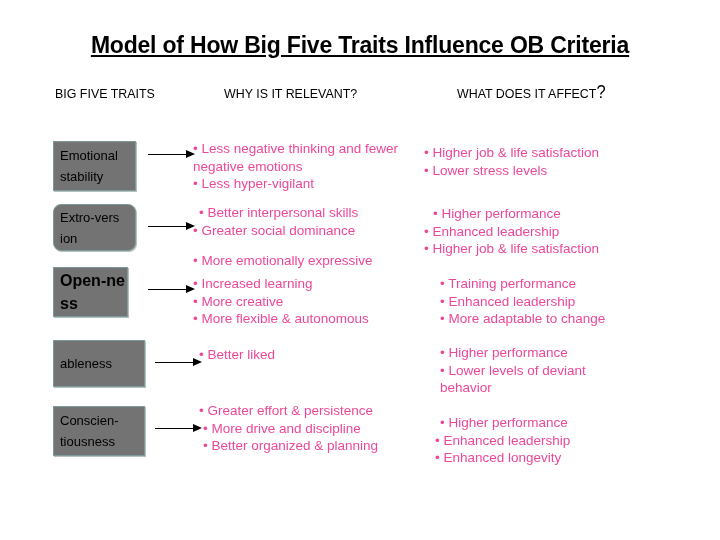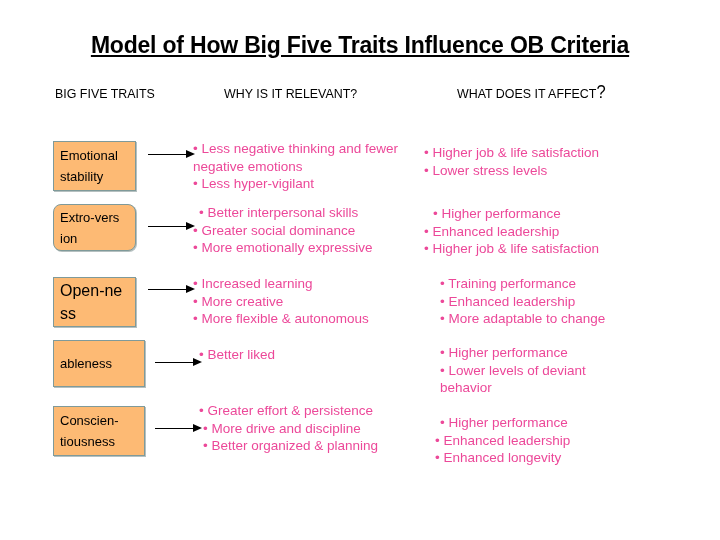--- a/index.html
+++ b/index.html
@@ -62,21 +62,21 @@
     position: absolute;
     left: 0;
     width: 720px;
   }
 
   
   .trait-box {
     position: absolute;
     left: 53px;
     box-sizing: border-box;
-    background: #fdba74;
+    background: #737373;
     border: 1px solid #7f9a9a;
     box-shadow: 1px 1px 0 0 rgba(120,140,140,0.55);
     display: flex;
     flex-direction: column;
     justify-content: center;
     padding: 2px 0 2px 6px;
   }
   .trait-box .tline {
     font-size: 13px;
     line-height: 21px;
@@ -165,31 +165,31 @@
       <div class="tline">Extro-vers</div>
       <div class="tline">ion</div>
     </div>
     <div class="arrow" style="left:148px; top:222px; width:47px;">
       <div class="shaft" style="width:38px;"></div>
       <div class="head" style="left:38px;"></div>
     </div>
     <div class="bullets col2 pad" style="top:204px;">
       <div class="b">• Better interpersonal skills</div>
       <div class="b" style="margin-left:-6px;">• Greater social dominance</div>
-      <div class="b" style="margin-left:-6px;">• More emotionally expressive</div>
+      <div class="b" style="margin-left:-6px;margin-top:13px;">• More emotionally expressive</div>
     </div>
     <div class="bullets col3 pad" style="top:205px;">
       <div class="b">• Higher performance</div>
       <div class="b" style="margin-left:-9px;">• Enhanced leadership</div>
       <div class="b" style="margin-left:-9px;">• Higher job &amp; life satisfaction</div>
     </div>
   </div>
 
   <div class="row">
-    <div class="trait-box big" style="top:277px; width:83px; height:50px;">
+    <div class="trait-box big" style="top:267px; width:75px; height:50px;font-weight:bold;">
       <div class="tline">Open-ne</div>
       <div class="tline">ss</div>
     </div>
     <div class="arrow" style="left:148px; top:285px; width:47px;">
       <div class="shaft" style="width:38px;"></div>
       <div class="head" style="left:38px;"></div>
     </div>
     <div class="bullets col2" style="top:275px;">
       <div class="b">• Increased learning</div>
       <div class="b">• More creative</div>

